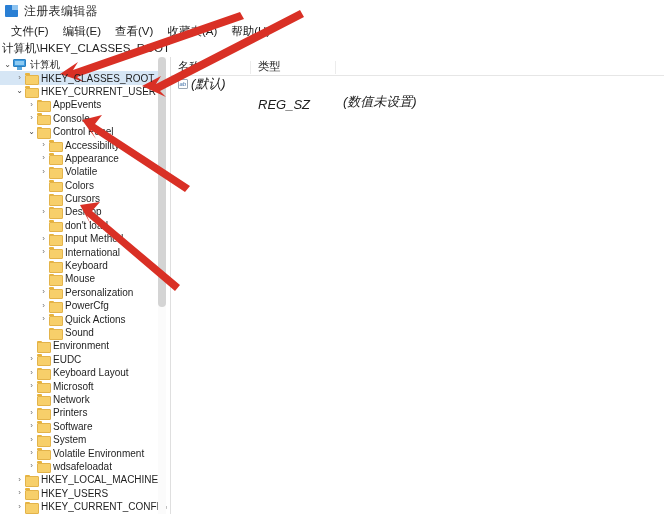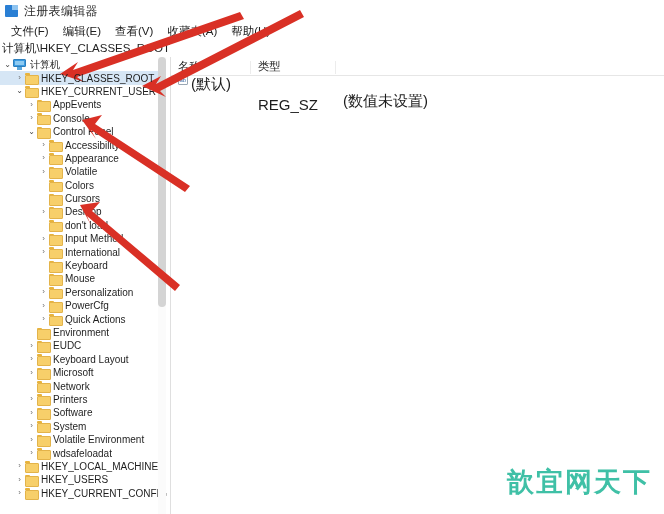--- a/index.html
+++ b/index.html
@@ -59,21 +59,21 @@
 
   
   .list-header{height:18px;display:flex;align-items:center;border-bottom:1px solid #e6e6e6;background:#fff;}
   .col{font-size:11.3px;color:#1d1d1d;padding-left:7px;box-sizing:border-box;position:relative;}
   .col:after{content:"";position:absolute;right:0;top:2px;height:13px;width:1px;background:#ececec;}
   .col.c1{width:80px;}
   .col.c2{width:85px;}
   .col.c3{width:300px;}
   .col.c3:after{display:none;}
   .list-row{height:16px;display:flex;align-items:center;background:#fff;}
-  .cell{font-size:15px;color:#1d1d1d;padding-left:7px;box-sizing:border-box;display:flex;}
+  .cell{font-size:13px;color:#1d1d1d;padding-left:7px;box-sizing:border-box;display:flex;align-items:center;font-style:italic;}
   .cell.c1{width:80px;}
   .cell.c2{width:85px;margin-top:40px;}
   .cell.c3{width:300px;margin-top:35px;}
   .ab-icon{width:10px;height:10px;flex:none;margin-right:3px;position:relative;background:#fff;border:1px solid #9aa7b4;border-radius:1px;box-sizing:border-box;}
   .ab-icon:after{content:"ab";position:absolute;left:0.5px;top:-1px;font-size:6px;color:#3f6fa8;line-height:10px;}
 
   
   .vscroll{position:absolute;right:4px;top:0;width:8px;height:457px;background:#fbfbfb;}
   .vthumb{position:absolute;left:0;top:0;width:8px;height:250px;background:#d4d4d4;border-radius:4px;}
 
@@ -271,20 +271,28 @@
             </span>
             <span class="label">PowerCfg</span>
           </div>
           <div class="node lv3">
             <span class="chev">›</span>
             <span class="folder">
               <span class="tab"></span>
               <span class="body"></span>
             </span>
             <span class="label">Quick Actions</span>
+          </div>
+          <div class="node lv3">
+            <span class="chev empty">›</span>
+            <span class="folder">
+              <span class="tab"></span>
+              <span class="body"></span>
+            </span>
+            <span class="label">Sound</span>
           </div>
           <div class="node lv2">
             <span class="chev empty">›</span>
             <span class="folder">
               <span class="tab"></span>
               <span class="body"></span>
             </span>
             <span class="label">Environment</span>
           </div>
           <div class="node lv2">
@@ -415,14 +423,13 @@
       <polygon points="142,86 161,76 156,84 300,10 304,17 160,91 166,97"></polygon>
     </g>
     <g fill="#d93025">
       <polygon points="82,120 102,115 95,124 190,186 185,192 91,130 96,139"></polygon>
     </g>
     <g fill="#d93025">
       <polygon points="80,205 100,202 92,211 180,285 175,291 87,216 91,225"></polygon>
     </g>
   </svg>
 
-  <div class="watermark" style="color: rgb(63, 192, 166);">歆宜网天下</div>
 </div>
 
 </body></html>

